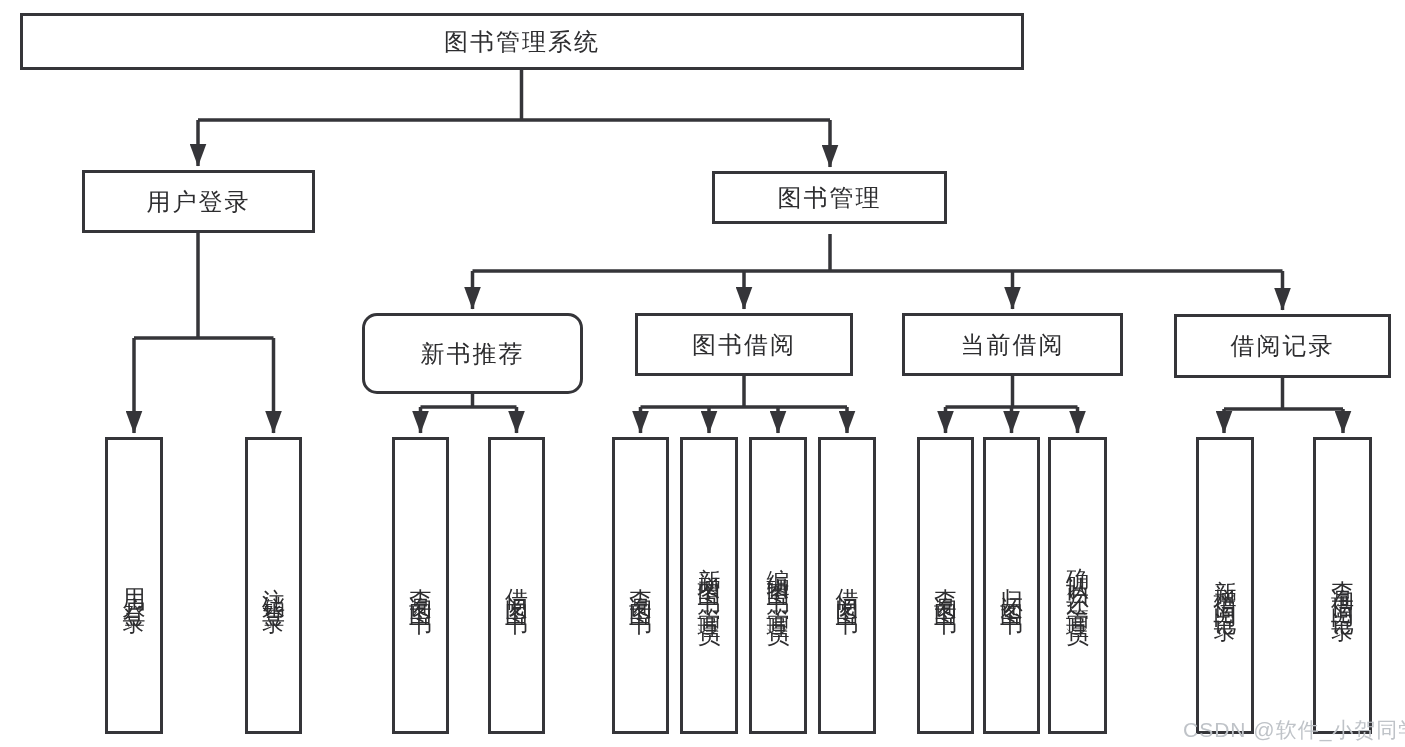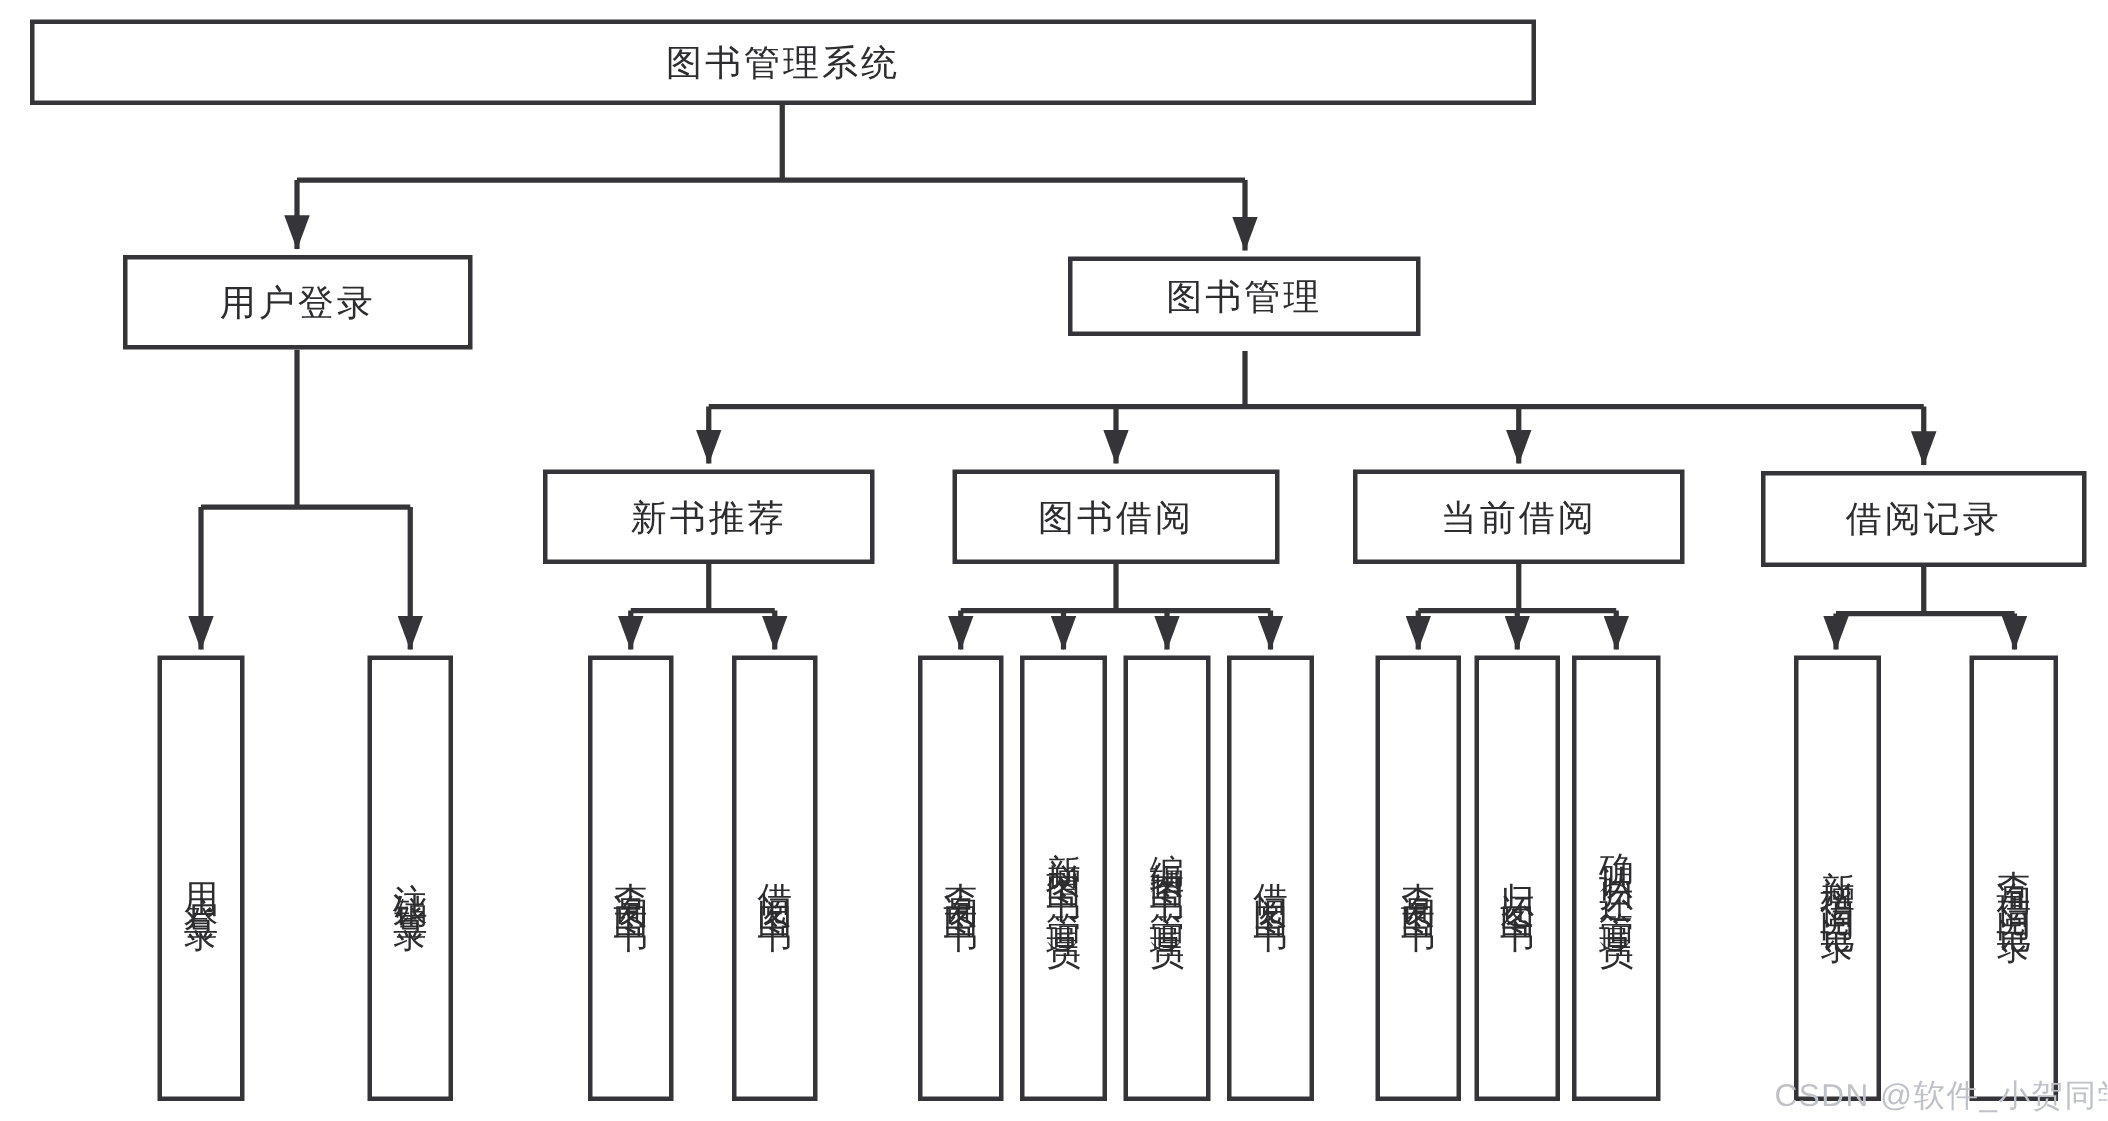--- a/index.html
+++ b/index.html
@@ -36,21 +36,21 @@
   .node.v {
     writing-mode: vertical-rl;
     font-size: 23px;
     letter-spacing: 8px;
     line-height: 1;
   }
   
   .root          { left: 20px;   top: 13px;  width: 1004px; height: 57px; }
   .n-user-login  { left: 82px;   top: 170px; width: 233px;  height: 63px; }
   .n-book-mgmt   { left: 712px;  top: 171px; width: 235px;  height: 53px; }
-  .n-new-rec     { left: 362px;  top: 313px; width: 221px;  height: 63px; }
+  .n-new-rec     { left: 362px;  top: 313px; width: 221px;  height: 81px; border-radius: 15px; }
   .n-borrow      { left: 635px;  top: 313px; width: 218px;  height: 63px; }
   .n-current     { left: 902px;  top: 313px; width: 221px;  height: 63px; }
   .n-record      { left: 1174px; top: 314px; width: 217px;  height: 64px; }
   
   .leaf { top: 437px; height: 297px; }
   .l-a1 { left: 105px;  width: 58px; }
   .l-a2 { left: 245px;  width: 57px; }
   .l-b1 { left: 392px;  width: 57px; }
   .l-b2 { left: 488px;  width: 57px; }
   .l-c1 { left: 612px;  width: 57px; }

